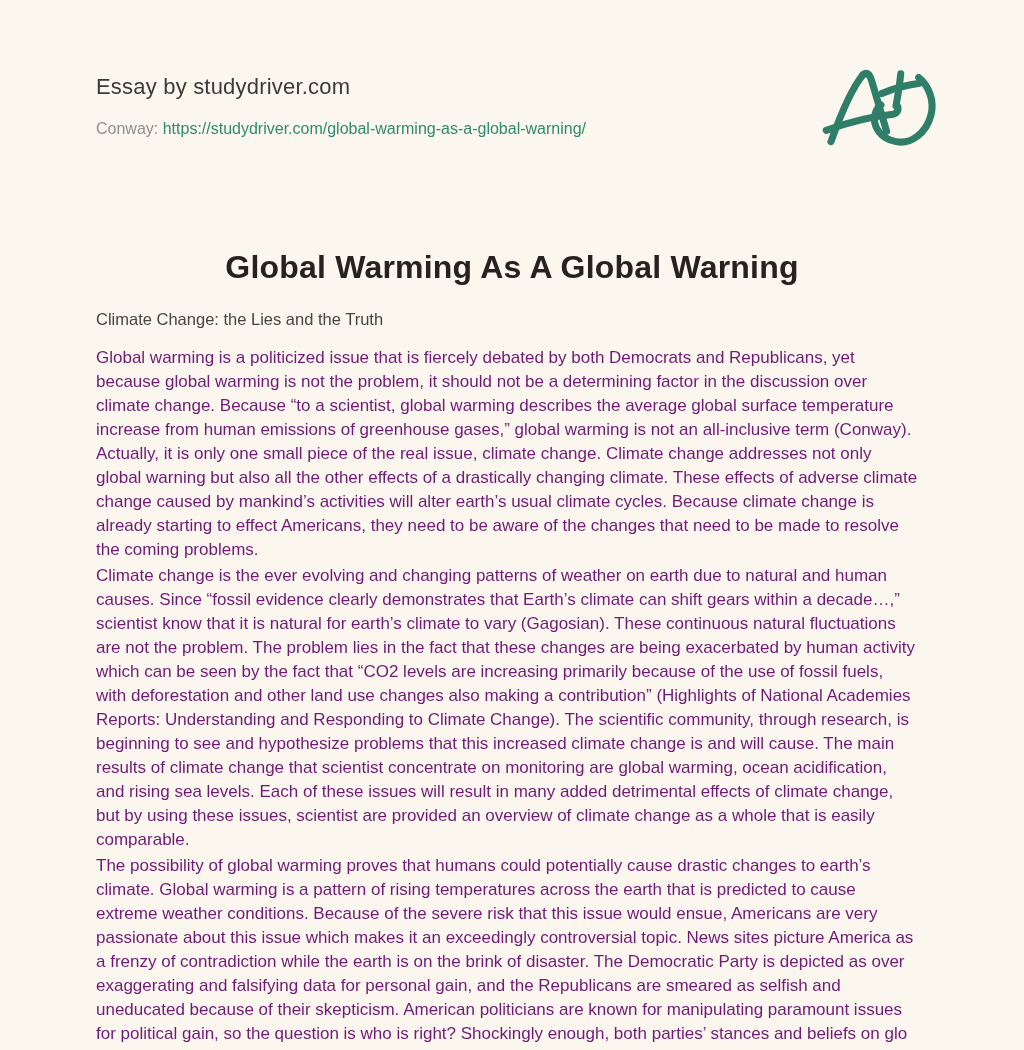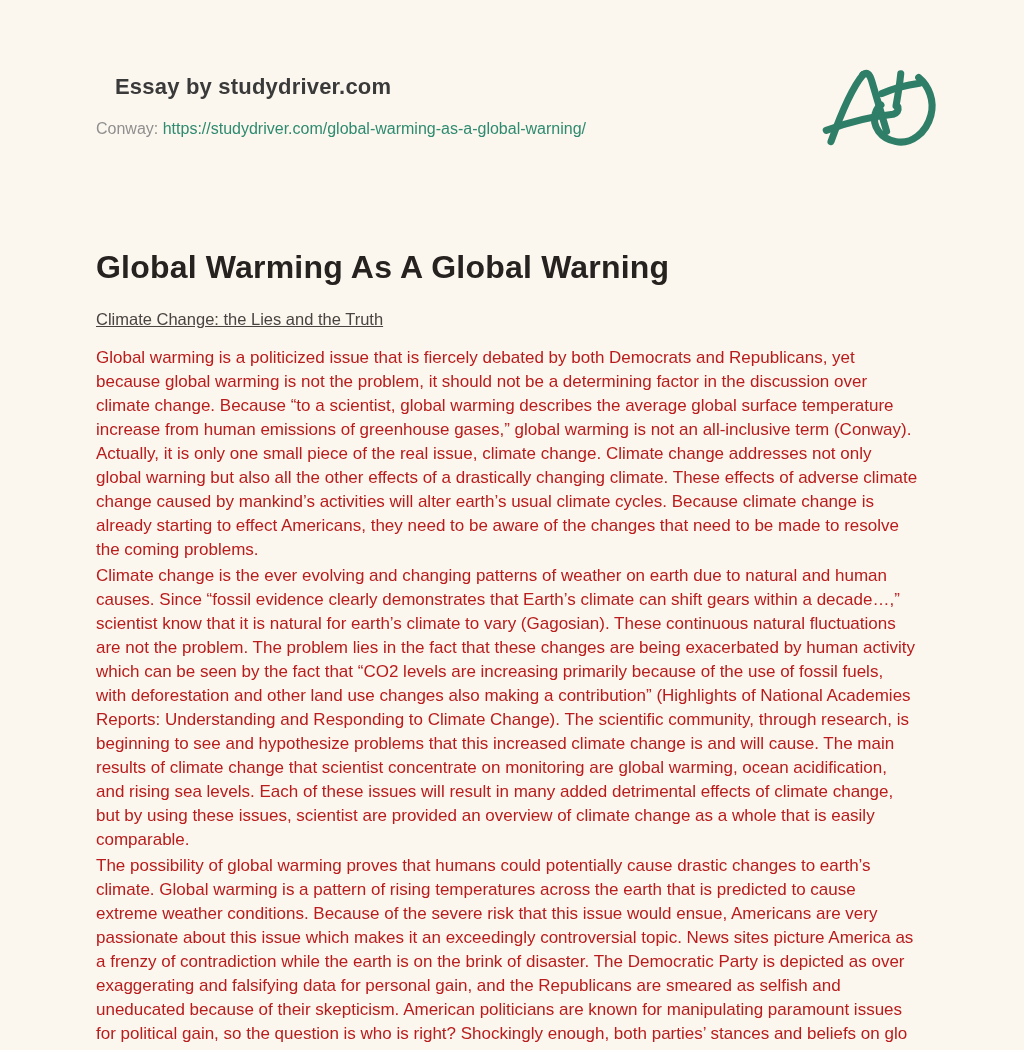--- a/index.html
+++ b/index.html
@@ -11,24 +11,23 @@
     font-family: "Liberation Sans", sans-serif;
   }
   .page {
     position: relative;
     width: 1024px;
     height: 1050px;
     padding: 74px 96px 0 96px;
   }
   .provider-heading {
     font-size: 22px;
-    font-weight: 700;
+    font-weight: 400;
     color: #3a3a3a;
     letter-spacing: 0.2px;
-    margin-left: 19px;
   }
   .source-line {
     margin-top: 20px;
     font-size: 16px;
     color: #8f8f8f;
   }
   .source-line a {
     color: #2e8a70;
     text-decoration: none;
   }
@@ -39,36 +38,36 @@
     width: 132px;
     height: 114px;
   }
   .essay-title {
     margin-top: 110px;
     font-size: 32px;
     line-height: 38px;
     font-weight: 700;
     color: #262220;
     letter-spacing: 0.2px;
+    text-align: center;
   }
   .essay-subtitle {
     margin-top: 24px;
     font-size: 16.5px;
     color: #494440;
-    text-decoration: underline;
   }
   .essay-body {
     margin-top: 0;
     width: 822px;
   }
   .para {
     margin-top: 17px;
     font-size: 17px;
     line-height: 24px;
-    color: #b91c1c;
+    color: #701a75;
   }
   .para + .para { margin-top: 2px; }
 </style>
 </head>
 <body>
 
 <div class="page">
 
   <h1 class="provider-heading">Essay by studydriver.com</h1>
 

